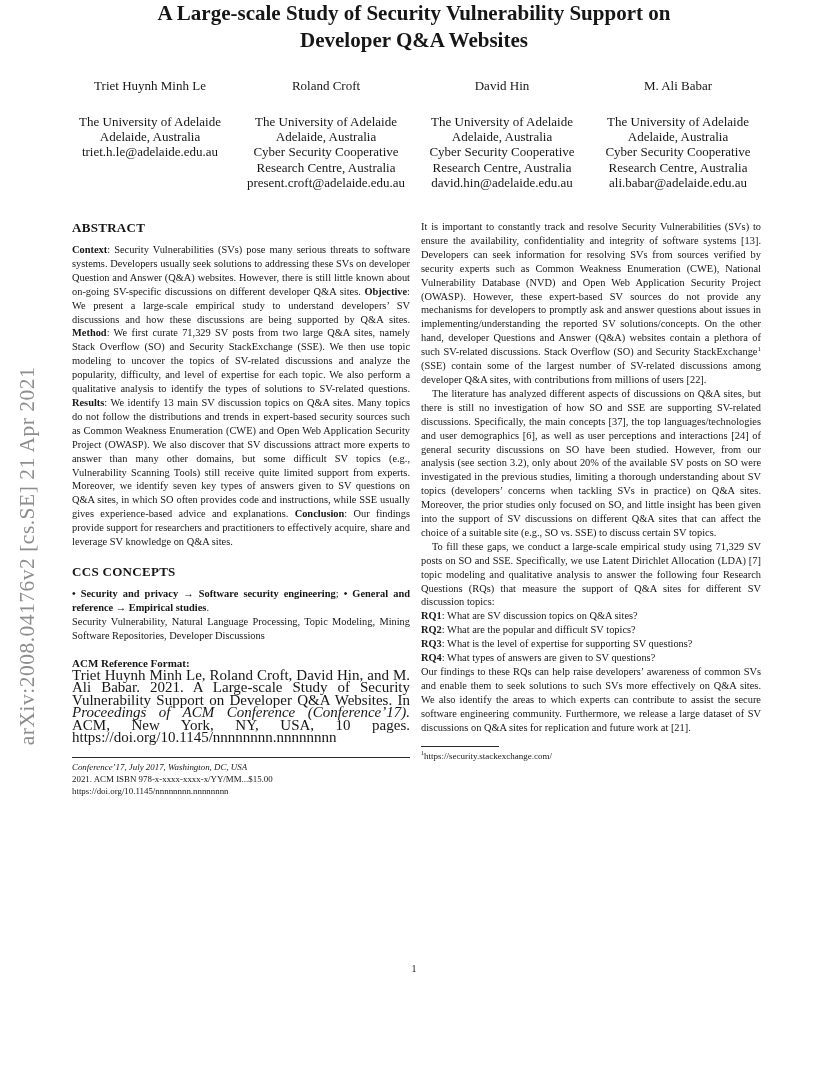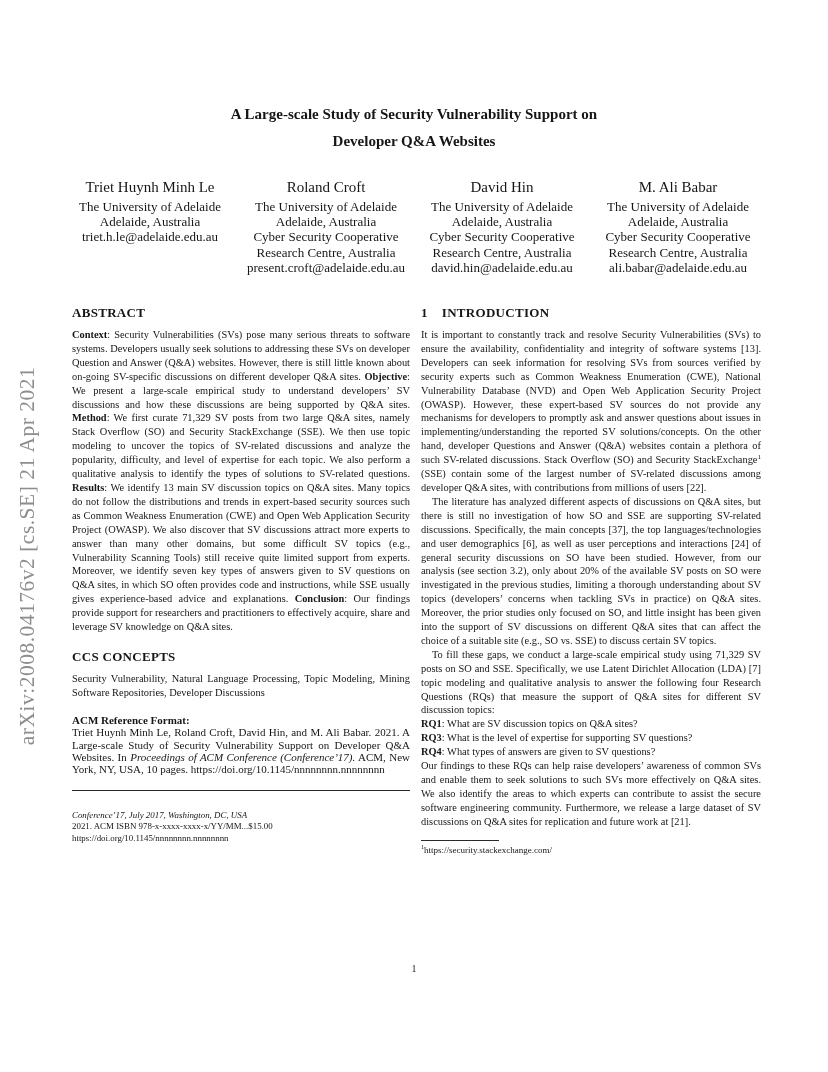--- a/index.html
+++ b/index.html
@@ -22,35 +22,34 @@
     width: 560px;
     height: 30px;
     transform: rotate(-90deg);
     text-align: center;
     font-size: 21.5px;
     color: #8d8d8d;
     letter-spacing: 0.5px;
     white-space: nowrap;
   }
   .title {
-    padding-top: 101px;
     text-align: center;
-    font-size: 15px;
+    font-size: 21px;
     line-height: 27px;
     font-weight: bold;
   }
   .title-line { display: block; }
   .authors {
     display: flex;
     justify-content: center;
     gap: 2px;
     margin-top: 23px;
   }
   .author { width: 174px; text-align: center; }
-  .author-name { font-size: 15px; line-height: 18px; margin-bottom: 3px; }
+  .author-name { font-size: 13px; line-height: 18px; margin-bottom: 19px; }
   .author-lines div { font-size: 13px; line-height: 15.2px; }
   .cols {
     display: flex;
     gap: 11px;
     padding: 0 63px 0 72px;
     margin-top: 30px;
     align-items: flex-start;
   }
   .col-left { width: 338px; }
   .col-right { width: 340px; }
@@ -73,28 +72,28 @@
   .indent { text-indent: 11px; }
   .rq-line .rq-label { font-weight: bold; }
   sup { font-size: 68%; vertical-align: super; line-height: 0; }
   .acmref-heading {
     font-size: 11px;
     font-weight: bold;
     margin-top: 14px;
     line-height: 12.4px;
   }
   .acmref-text {
-    font-size: 11px;
+    font-size: 15px;
     line-height: 12.4px;
     text-align: justify;
   }
   .copyright {
     margin-top: 14px;
     border-top: 1px solid #2a2a2a;
-    padding-top: 19px;
+    padding-top: 4px;
     font-size: 8.9px;
     line-height: 11.6px;
   }
   .copyright-conf { font-style: italic; }
   .footnote-block { margin-top: 11px; }
   .footnote-rule { width: 78px; border-top: 1px solid #2a2a2a; margin-bottom: 4px; }
   .footnote-text { font-size: 9px; line-height: 11.5px; }
   .pagenum {
     position: absolute;
     top: 963px;
@@ -158,45 +157,44 @@
     </div>
   </div>
 
   <div class="cols">
 
     <div class="col-left">
       <h2 class="sec-heading">ABSTRACT</h2>
       <p class="body-text"><span style="font-weight: bold;">Context</span><span>: Security Vulnerabilities (SVs) pose many serious threats to software systems. Developers usually seek solutions to addressing these SVs on developer Question and Answer (Q&amp;A) websites. However, there is still little known about on-going SV-specific discussions on different developer Q&amp;A sites. </span><span style="font-weight: bold;">Objective</span><span>: We present a large-scale empirical study to understand developers’ SV discussions and how these discussions are being supported by Q&amp;A sites. </span><span style="font-weight: bold;">Method</span><span>: We first curate 71,329 SV posts from two large Q&amp;A sites, namely Stack Overflow (SO) and Security StackExchange (SSE). We then use topic modeling to uncover the topics of SV-related discussions and analyze the popularity, difficulty, and level of expertise for each topic. We also perform a qualitative analysis to identify the types of solutions to SV-related questions. </span><span style="font-weight: bold;">Results</span><span>: We identify 13 main SV discussion topics on Q&amp;A sites. Many topics do not follow the distributions and trends in expert-based security sources such as Common Weakness Enumeration (CWE) and Open Web Application Security Project (OWASP). We also discover that SV discussions attract more experts to answer than many other domains, but some difficult SV topics (e.g., Vulnerability Scanning Tools) still receive quite limited support from experts. Moreover, we identify seven key types of answers given to SV questions on Q&amp;A sites, in which SO often provides code and instructions, while SSE usually gives experience-based advice and explanations. </span><span style="font-weight: bold;">Conclusion</span><span>: Our findings provide support for researchers and practitioners to effectively acquire, share and leverage SV knowledge on Q&amp;A sites.</span></p>
 
       <h2 class="sec-heading">CCS CONCEPTS</h2>
+      <p class="body-text"><span style="font-weight: bold;">• Security and privacy → Software security engineering</span><span>; </span><span style="font-weight: bold;">• General and reference → Empirical studies</span><span>.</span></p>
 
       <p class="body-text">Security Vulnerability, Natural Language Processing, Topic Modeling, Mining Software Repositories, Developer Discussions</p>
 
       <div>
         <div class="acmref-heading">ACM Reference Format:</div>
         <p class="acmref-text"><span>Triet Huynh Minh Le, Roland Croft, David Hin, and M. Ali Babar. 2021. A Large-scale Study of Security Vulnerability Support on Developer Q&amp;A Websites. In </span><span style="font-style: italic;">Proceedings of ACM Conference (Conference’17).</span><span> ACM, New York, NY, USA, 10 pages. https://doi.org/10.1145/nnnnnnnn.nnnnnnnn</span></p>
       </div>
 
       <div class="copyright">
         <div class="copyright-conf">Conference’17, July 2017, Washington, DC, USA</div>
         <div>2021. ACM ISBN 978-x-xxxx-xxxx-x/YY/MM...$15.00</div>
         <div>https://doi.org/10.1145/nnnnnnnn.nnnnnnnn</div>
       </div>
     </div>
 
     <div class="col-right">
-      <h2 class="sec-heading">
-        <span class="secnum">1</span><span>INTRODUCTION</span>
-      </h2>
       <p class="body-text"><span>It is important to constantly track and resolve Security Vulnerabilities (SVs) to ensure the availability, confidentiality and integrity of software systems [13]. Developers can seek information for resolving SVs from sources verified by security experts such as Common Weakness Enumeration (CWE), National Vulnerability Database (NVD) and Open Web Application Security Project (OWASP). However, these expert-based SV sources do not provide any mechanisms for developers to promptly ask and answer questions about issues in implementing/understanding the reported SV solutions/concepts. On the other hand, developer Questions and Answer (Q&amp;A) websites contain a plethora of such SV-related discussions. Stack Overflow (SO) and Security StackExchange</span><sup>1</sup><span> (SSE) contain some of the largest number of SV-related discussions among developer Q&amp;A sites, with contributions from millions of users [22].</span></p>
       <p class="body-text indent">The literature has analyzed different aspects of discussions on Q&amp;A sites, but there is still no investigation of how SO and SSE are supporting SV-related discussions. Specifically, the main concepts [37], the top languages/technologies and user demographics [6], as well as user perceptions and interactions [24] of general security discussions on SO have been studied. However, from our analysis (see section 3.2), only about 20% of the available SV posts on SO were investigated in the previous studies, limiting a thorough understanding about SV topics (developers’ concerns when tackling SVs in practice) on Q&amp;A sites. Moreover, the prior studies only focused on SO, and little insight has been given into the support of SV discussions on different Q&amp;A sites that can affect the choice of a suitable site (e.g., SO vs. SSE) to discuss certain SV topics.</p>
       <p class="body-text indent">To fill these gaps, we conduct a large-scale empirical study using 71,329 SV posts on SO and SSE. Specifically, we use Latent Dirichlet Allocation (LDA) [7] topic modeling and qualitative analysis to answer the following four Research Questions (RQs) that measure the support of Q&amp;A sites for different SV discussion topics:</p>
 
       <div>
         <p class="body-text rq-line"><span class="rq-label">RQ1</span><span>: What are SV discussion topics on Q&amp;A sites?</span></p>
+        <p class="body-text rq-line"><span class="rq-label">RQ2</span><span>: What are the popular and difficult SV topics?</span></p>
         <p class="body-text rq-line"><span class="rq-label">RQ3</span><span>: What is the level of expertise for supporting SV questions?</span></p>
         <p class="body-text rq-line"><span class="rq-label">RQ4</span><span>: What types of answers are given to SV questions?</span></p>
       </div>
 
       <p class="body-text">Our findings to these RQs can help raise developers’ awareness of common SVs and enable them to seek solutions to such SVs more effectively on Q&amp;A sites. We also identify the areas to which experts can contribute to assist the secure software engineering community. Furthermore, we release a large dataset of SV discussions on Q&amp;A sites for replication and future work at [21].</p>
 
       <div class="footnote-block">
         <div class="footnote-rule"></div>
         <div class="footnote-text"><sup>1</sup><span>https://security.stackexchange.com/</span></div>
       </div>

